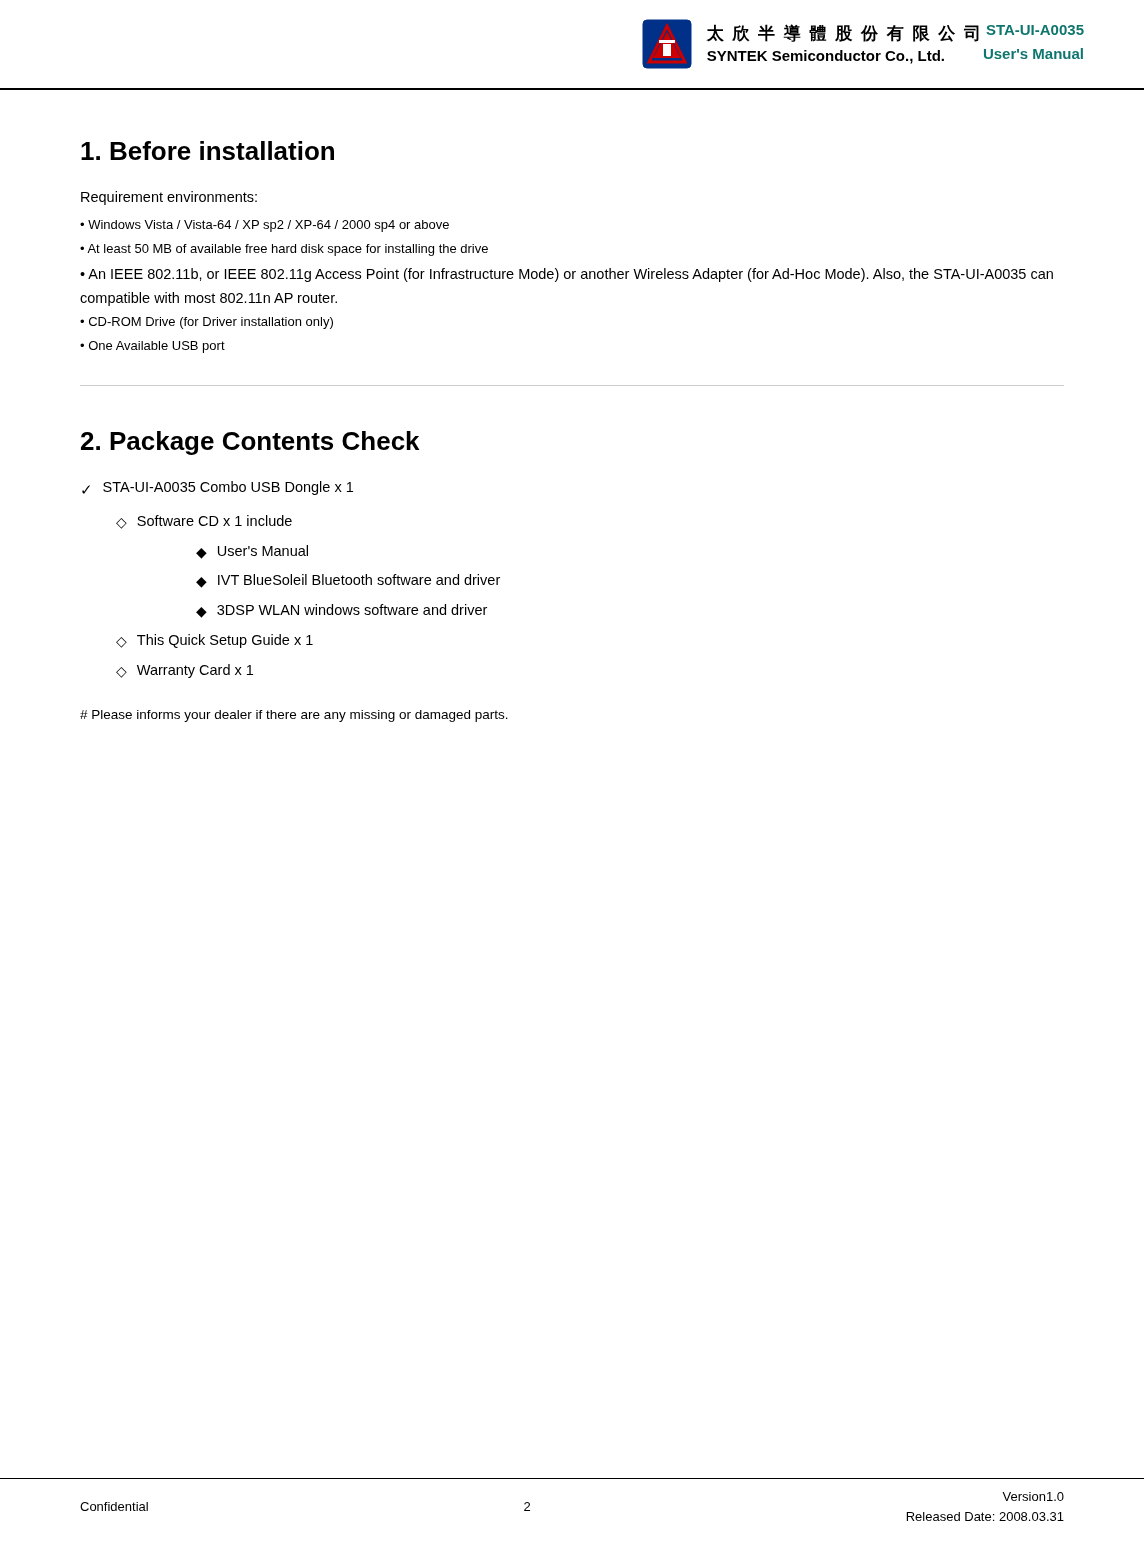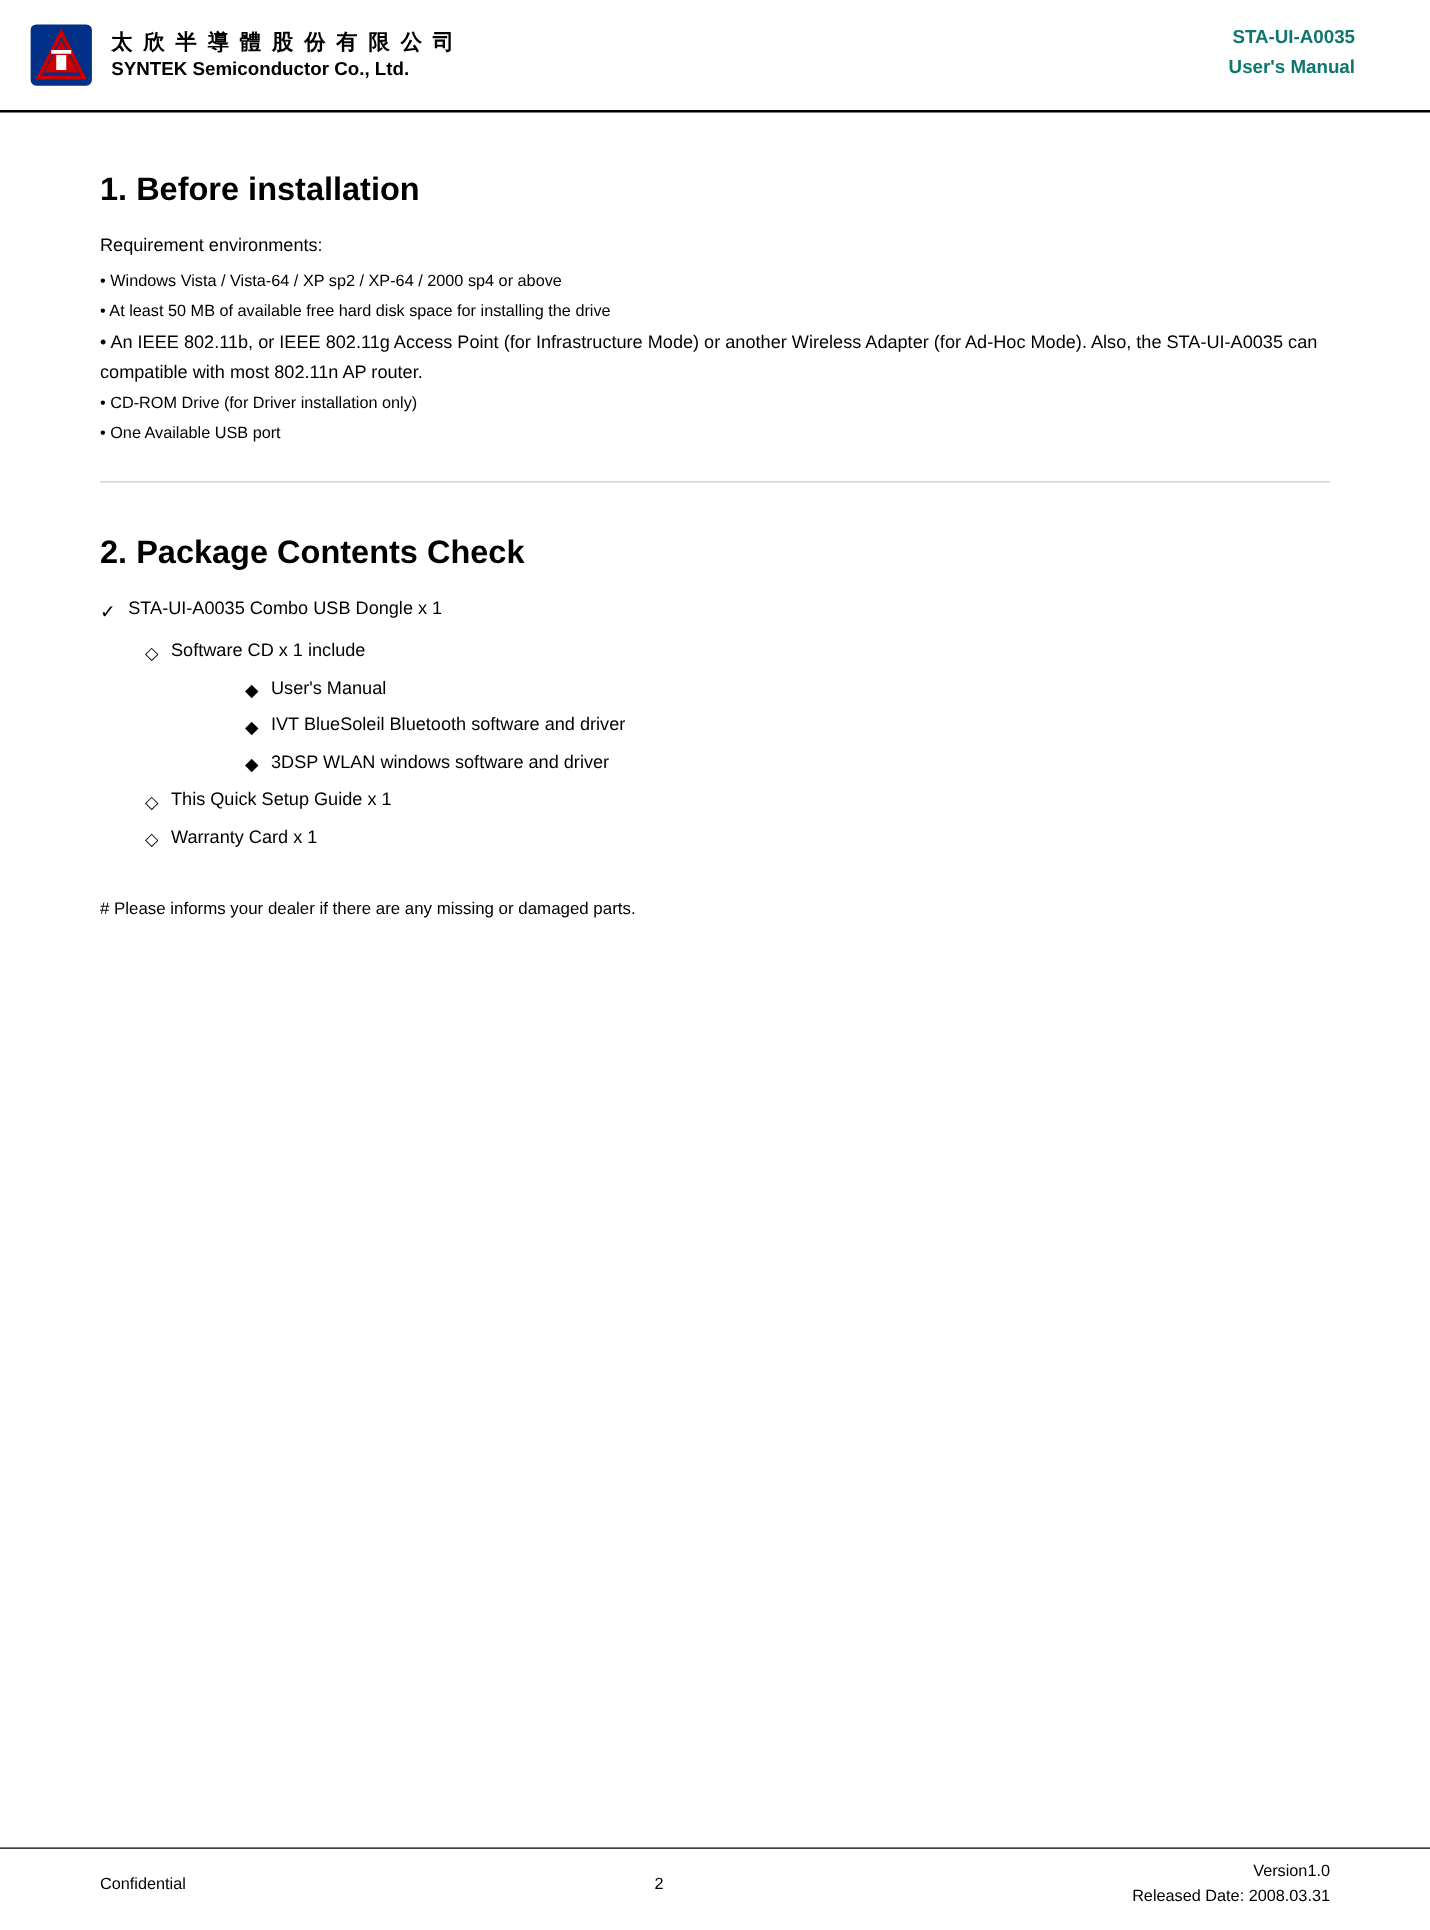--- a/index.html
+++ b/index.html
@@ -22,21 +22,21 @@
       width: 1144px;
       min-height: 1544px;
       background: #ffffff;
       padding: 0;
       position: relative;
     }
 
     
     .header {
       display: flex;
-      justify-content: space-between;
+      justify-content: flex-end;
       align-items: flex-start;
       padding: 18px 60px 18px 23px;
       border-bottom: 2px solid #000000;
     }
 
     .logo-section {
       display: flex;
       align-items: center;
       gap: 14px;
     }
@@ -172,21 +172,21 @@
     .black-diamond-icon {
       flex-shrink: 0;
       font-size: 14px;
       margin-top: 2px;
       color: #000000;
     }
 
     .note-text {
       font-size: 13.5px;
       color: #000000;
-      margin-top: 32px;
+      margin-top: 20px;
       line-height: 1.6;
     }
 
     
     .footer {
       position: absolute;
       bottom: 10px;
       left: 0;
       right: 0;
       border-top: 1px solid #000000;

